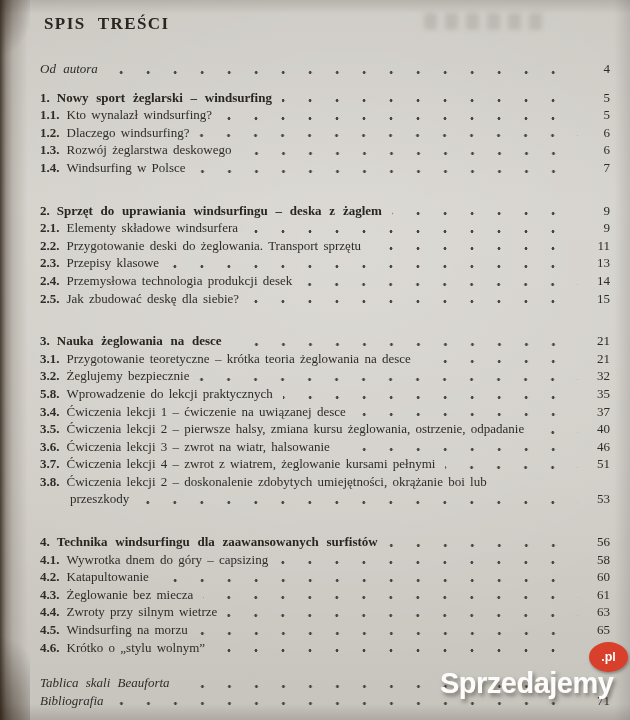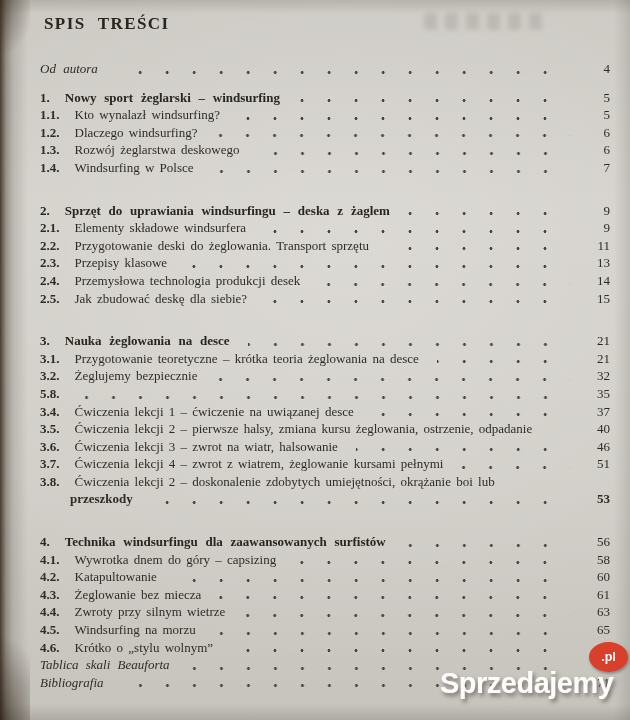--- a/index.html
+++ b/index.html
@@ -36,29 +36,28 @@
     color: #2e2c29;
   }
   .page-title {
     font-size: 17px; font-weight: bold; letter-spacing: 1.4px; word-spacing: 7px;
     margin: 0 0 26px 4px; color: #28261f;
   }
   .row {
     display: flex; align-items: flex-end;
     font-size: 13px; line-height: 17.6px; word-spacing: 2px;
     white-space: nowrap;
-    gap: 8px;
   }
   .row .num { font-weight: bold; margin-right: 7px; }
   .row.heading { word-spacing: 4.5px; color: #28261f; }
   .row.heading .ttl { font-weight: bold; text-align: right; }
   .row.italic .ttl { font-style: italic; word-spacing: 4px; }
-  .row.cont { padding-left: 30px; font-weight: bold; }
+  .row.cont { padding-left: 30px; }
   .gap-sm { margin-top: 11px; }
-  .gap-md { }
+  .gap-md { margin-top: 18px; }
   .gap-lg { margin-top: 25px; }
   .leader {
     flex: 1; min-width: 6px; height: 5px;
     margin: 0 6px 3px 10px; align-self: flex-end;
     background-image: radial-gradient(circle at 2px 2.5px, rgba(52,48,43,0.88) 1.25px, rgba(0,0,0,0) 1.7px);
     background-size: 27px 5px; background-repeat: repeat-x; background-position: right bottom;
   }
   .pg { min-width: 26px; text-align: right; }
   
   .watermark {
@@ -172,20 +171,21 @@
           <span class="pg">21</span>
         </div>
         <div class="row">
           <span class="num">3.2.</span>
           <span class="ttl">Żeglujemy bezpiecznie</span>
           <div class="leader"></div>
           <span class="pg">32</span>
         </div>
         <div class="row">
           <span class="num">5.8.</span>
+          <span class="ttl">Wprowadzenie do lekcji praktycznych</span>
           <div class="leader"></div>
           <span class="pg">35</span>
         </div>
         <div class="row">
           <span class="num">3.4.</span>
           <span class="ttl">Ćwiczenia lekcji 1 – ćwiczenie na uwiązanej desce</span>
           <div class="leader"></div>
           <span class="pg">37</span>
         </div>
         <div class="row">

